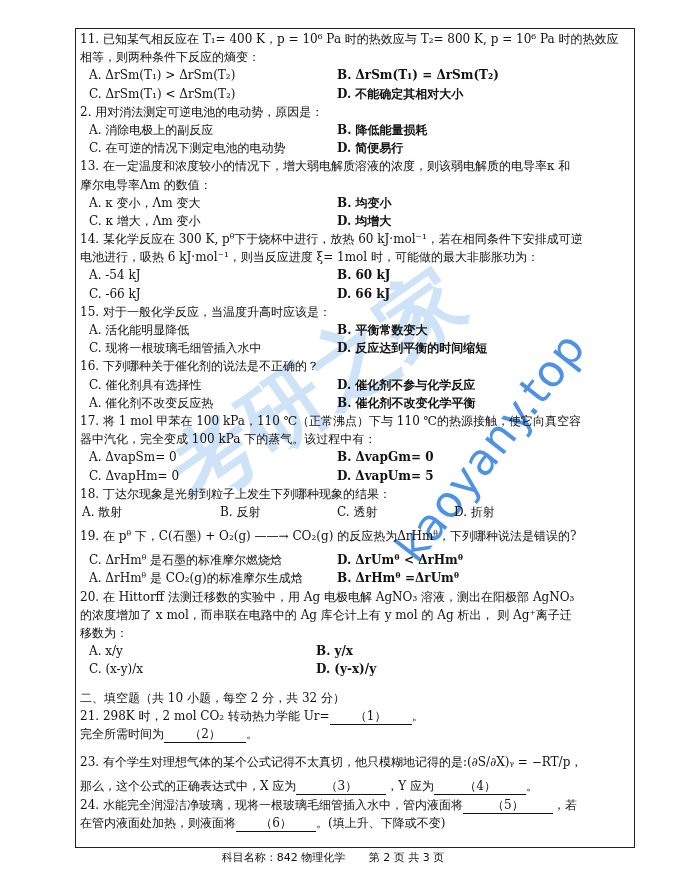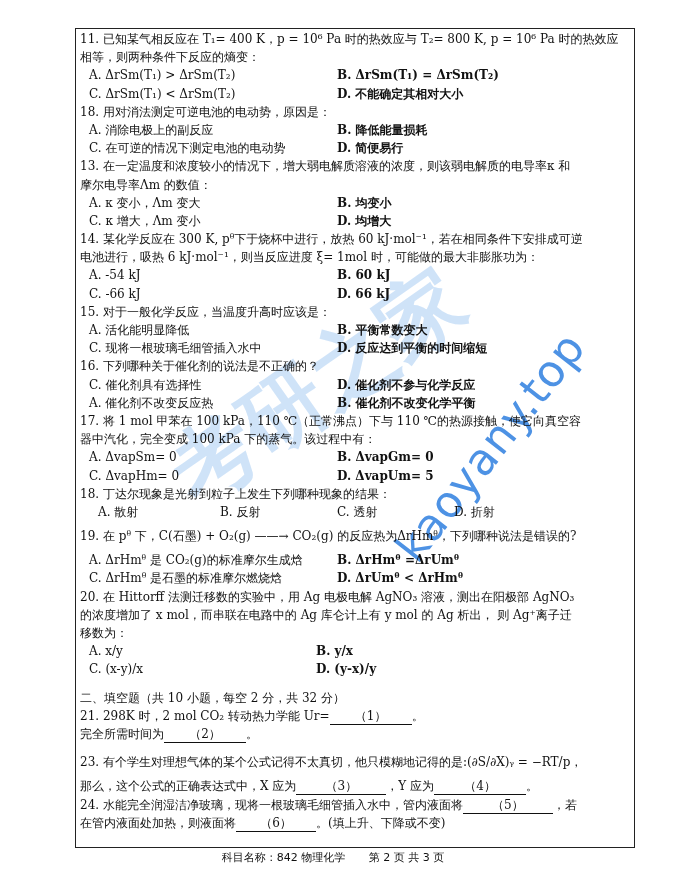--- a/index.html
+++ b/index.html
@@ -48,21 +48,21 @@
 <div class="content">
 
   <div>
     <div class="line">11. 已知某气相反应在 T₁= 400 K，p = 10⁶ Pa 时的热效应与 T₂= 800 K, p = 10⁶ Pa 时的热效应</div>
     <div class="line">相等，则两种条件下反应的熵变：</div>
     <div class="line ind"><span>A. ΔrSm(T₁) &gt; ΔrSm(T₂)</span><span class="colB">B. ΔrSm(T₁) = ΔrSm(T₂)</span></div>
     <div class="line ind"><span>C. ΔrSm(T₁) &lt; ΔrSm(T₂)</span><span class="colB">D. 不能确定其相对大小</span></div>
   </div>
 
   <div>
-    <div class="line">18. 用对消法测定可逆电池的电动势，原因是：</div>
+    <div class="line">2. 用对消法测定可逆电池的电动势，原因是：</div>
     <div class="line ind"><span>A. 消除电极上的副反应</span><span class="colB">B. 降低能量损耗</span></div>
     <div class="line ind"><span>C. 在可逆的情况下测定电池的电动势</span><span class="colB">D. 简便易行</span></div>
   </div>
 
   <div>
     <div class="line">13. 在一定温度和浓度较小的情况下，增大弱电解质溶液的浓度，则该弱电解质的电导率κ 和</div>
     <div class="line">摩尔电导率Λm 的数值：</div>
     <div class="line ind"><span>A. κ 变小，Λm 变大</span><span class="colB">B. 均变小</span></div>
     <div class="line ind"><span>C. κ 增大，Λm 变小</span><span class="colB">D. 均增大</span></div>
   </div>
@@ -89,33 +89,33 @@
   <div>
     <div class="line">17. 将 1 mol 甲苯在 100 kPa，110 ℃（正常沸点）下与 110 ℃的热源接触，使它向真空容</div>
     <div class="line">器中汽化，完全变成 100 kPa 下的蒸气。该过程中有：</div>
     <div class="line ind"><span>A. ΔvapSm= 0</span><span class="colB">B. ΔvapGm= 0</span></div>
     <div class="line ind"><span>C. ΔvapHm= 0</span><span class="colB">D. ΔvapUm= 5</span></div>
   </div>
 
   <div>
     <div class="line">18. 丁达尔现象是光射到粒子上发生下列哪种现象的结果：</div>
     <div class="line ind q4">
-      <span style="left:18px">A. 散射</span>
+      <span style="left:2px">A. 散射</span>
       <span style="left:140px">B. 反射</span>
       <span style="left:257px">C. 透射</span>
       <span style="left:374px">D. 折射</span>
     </div>
   </div>
   <div class="gap6"></div>
 
   <div>
     <div class="line">19. 在 pᶿ 下，C(石墨) + O₂(g) ——→ CO₂(g) 的反应热为ΔrHmᶿ，下列哪种说法是错误的?</div>
     <div class="gap6"></div>
+    <div class="line ind"><span>C.  ΔrHmᶿ 是石墨的标准摩尔燃烧焓</span><span class="colB">D.  ΔrUmᶿ &lt; ΔrHmᶿ</span></div>
     <div class="line ind"><span>A.  ΔrHmᶿ 是 CO₂(g)的标准摩尔生成焓</span><span class="colB">B.  ΔrHmᶿ =ΔrUmᶿ</span></div>
-    <div class="line ind"><span>C.  ΔrHmᶿ 是石墨的标准摩尔燃烧焓</span><span class="colB">D.  ΔrUmᶿ &lt; ΔrHmᶿ</span></div>
   </div>
 
   <div>
     <div class="line">20. 在 Hittorff 法测迁移数的实验中，用 Ag 电极电解 AgNO₃ 溶液，测出在阳极部 AgNO₃</div>
     <div class="line">的浓度增加了 x mol，而串联在电路中的 Ag 库仑计上有 y mol 的 Ag 析出， 则 Ag⁺离子迁</div>
     <div class="line">移数为：</div>
     <div class="line ind"><span>A. x/y</span><span class="colB" style="left:236px">B. y/x</span></div>
     <div class="line ind"><span>C. (x-y)/x</span><span class="colB" style="left:236px">D. (y-x)/y</span></div>
   </div>
   <div class="gap10"></div>

